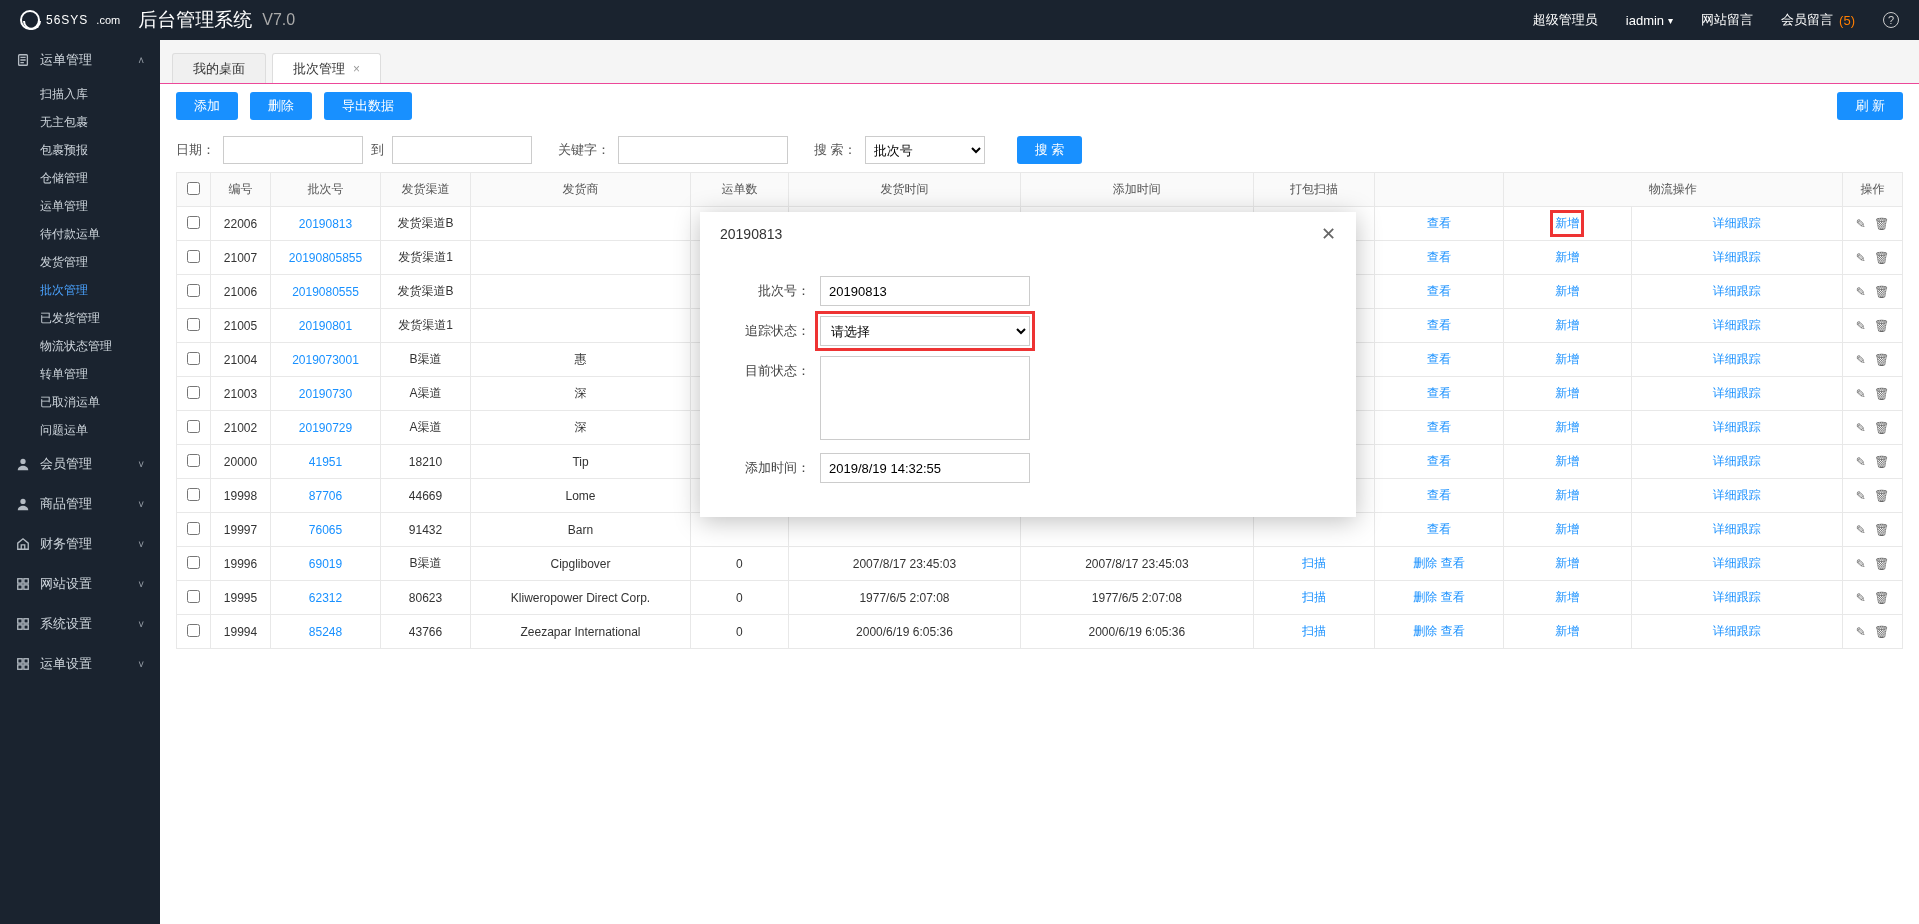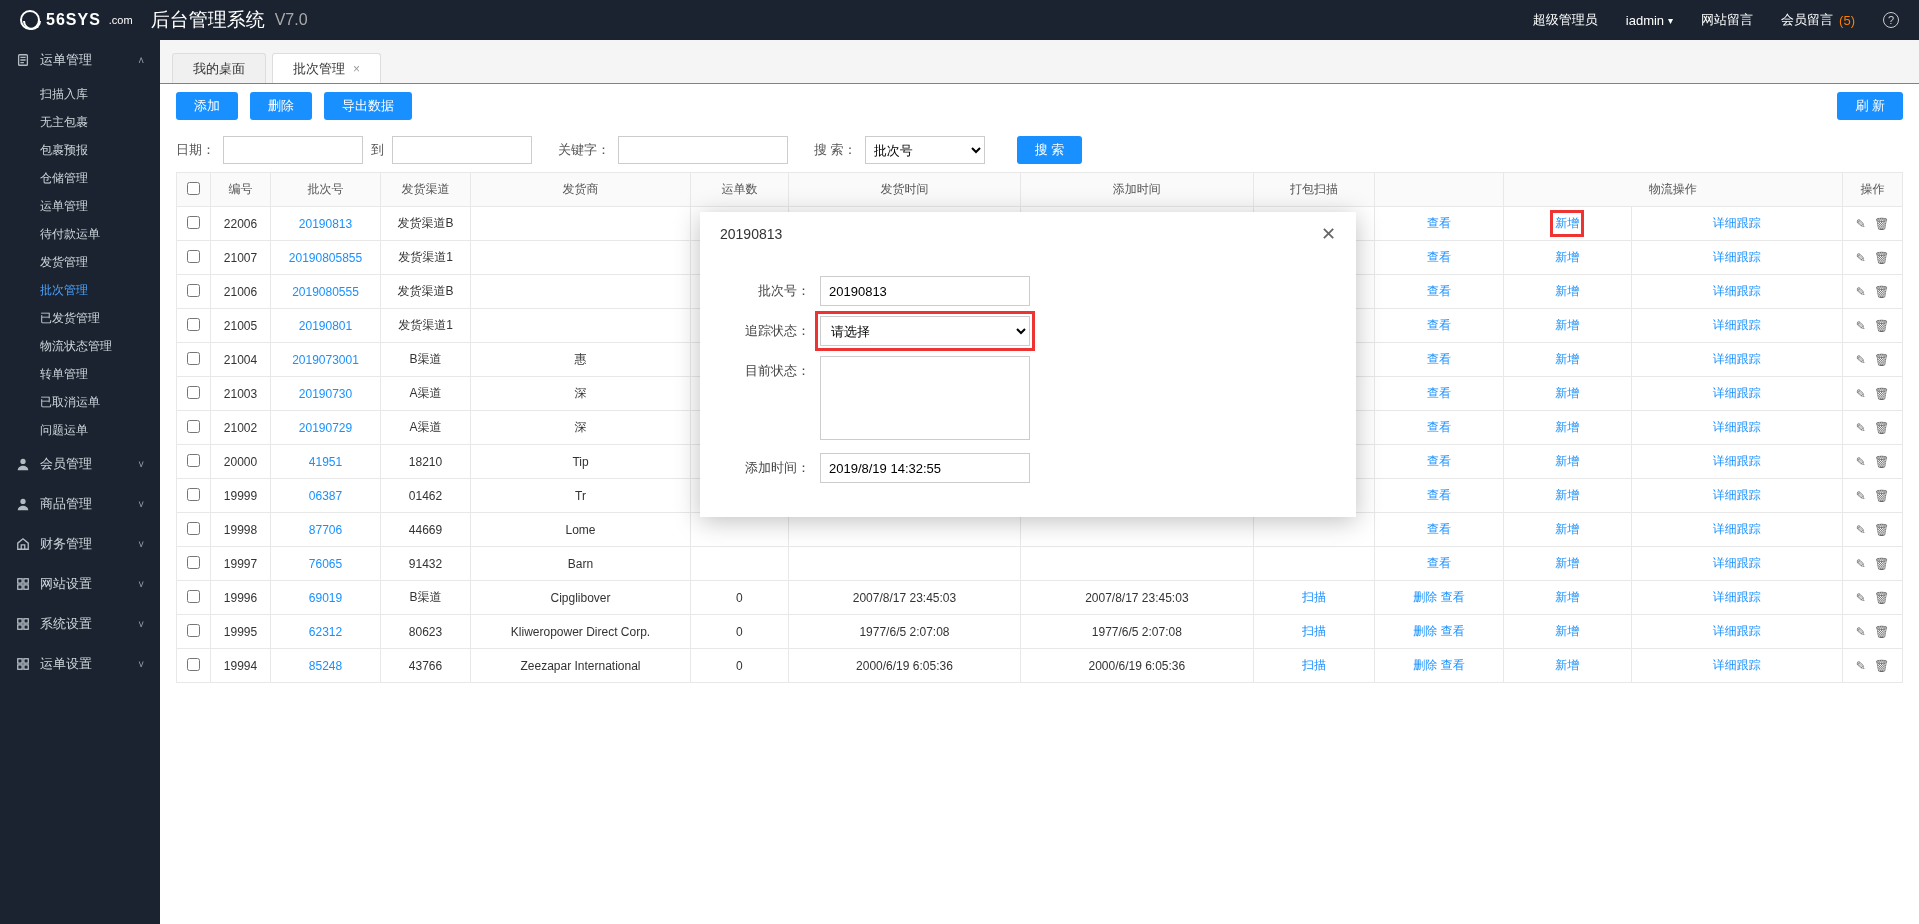--- a/index.html
+++ b/index.html
@@ -4,21 +4,21 @@
 <style>
 * { margin:0; padding:0; box-sizing:border-box; }
 body { font-family:"Microsoft YaHei","PingFang SC",Arial,sans-serif; font-size:13px; color:#333; background:#f5f5f5; overflow:hidden; }
 .app { display:flex; flex-direction:column; height:924px; width:1919px; }
 
 
 .header { height:40px; background:#1a232f; color:#fff; display:flex; align-items:center; padding:0 20px; }
 .logo { display:flex; align-items:center; gap:6px; }
 .logo-mark { width:20px; height:20px; border:2px solid #fff; border-radius:50%; position:relative; }
 .logo-mark::after{ content:''; position:absolute; width:14px; height:7px; border:2px solid #fff; border-top:none; border-radius:0 0 14px 14px; bottom:-2px; left:1px; }
-.logo-text { font-size:16px; font-weight:bold; letter-spacing:1px; }
+.logo-text { font-size:12px; font-weight:normal; letter-spacing:1px; }
 .logo-sub { font-size:11px; margin-left:2px; }
 .app-title { margin-left:18px; font-size:19px; }
 .app-ver { margin-left:10px; font-size:16px; color:#aaa; }
 .header-spacer { flex:1; }
 .header-item { margin-left:28px; font-size:13px; cursor:pointer; display:flex; align-items:center; gap:4px; }
 .header-item .num { color:#ff7e00; margin-left:2px; }
 .help-icon { width:16px; height:16px; border:1.5px solid #ccc; border-radius:50%; display:flex; align-items:center; justify-content:center; font-size:11px; color:#ccc; }
 
 
 .body { flex:1; display:flex; overflow:hidden; }
@@ -365,35 +365,20 @@
                 <td></td>
                 <td></td>
                 <td></td>
                 <td> <span class="link">查看</span></td>
                 <td><span class="link">新增</span></td>
                 <td><span class="link">详细跟踪</span></td>
                 <td><span class="row-ico">✎</span><span class="row-ico">🗑</span></td>
               </tr>
               <tr>
                 <td><input type="checkbox" class="chk" style=""></td>
-                <td>19999</td>
-                <td><span class="link">06387</span></td>
-                <td>01462</td>
-                <td>Tr</td>
-                <td></td>
-                <td></td>
-                <td></td>
-                <td></td>
-                <td> <span class="link">查看</span></td>
-                <td><span class="link">新增</span></td>
-                <td><span class="link">详细跟踪</span></td>
-                <td><span class="row-ico">✎</span><span class="row-ico">🗑</span></td>
-              </tr>
-              <tr>
-                <td><input type="checkbox" class="chk" style=""></td>
                 <td>19998</td>
                 <td><span class="link">87706</span></td>
                 <td>44669</td>
                 <td>Lome</td>
                 <td></td>
                 <td></td>
                 <td></td>
                 <td></td>
                 <td> <span class="link">查看</span></td>
                 <td><span class="link">新增</span></td>

